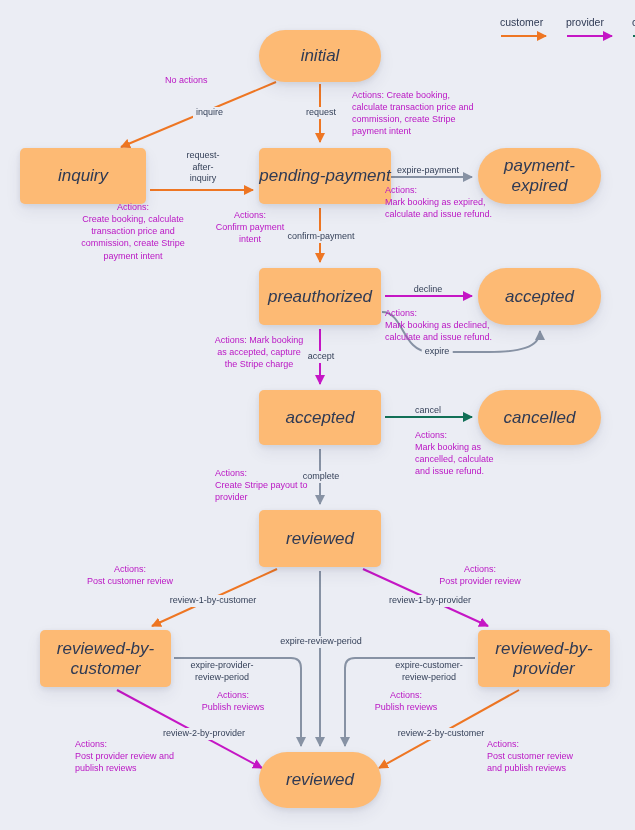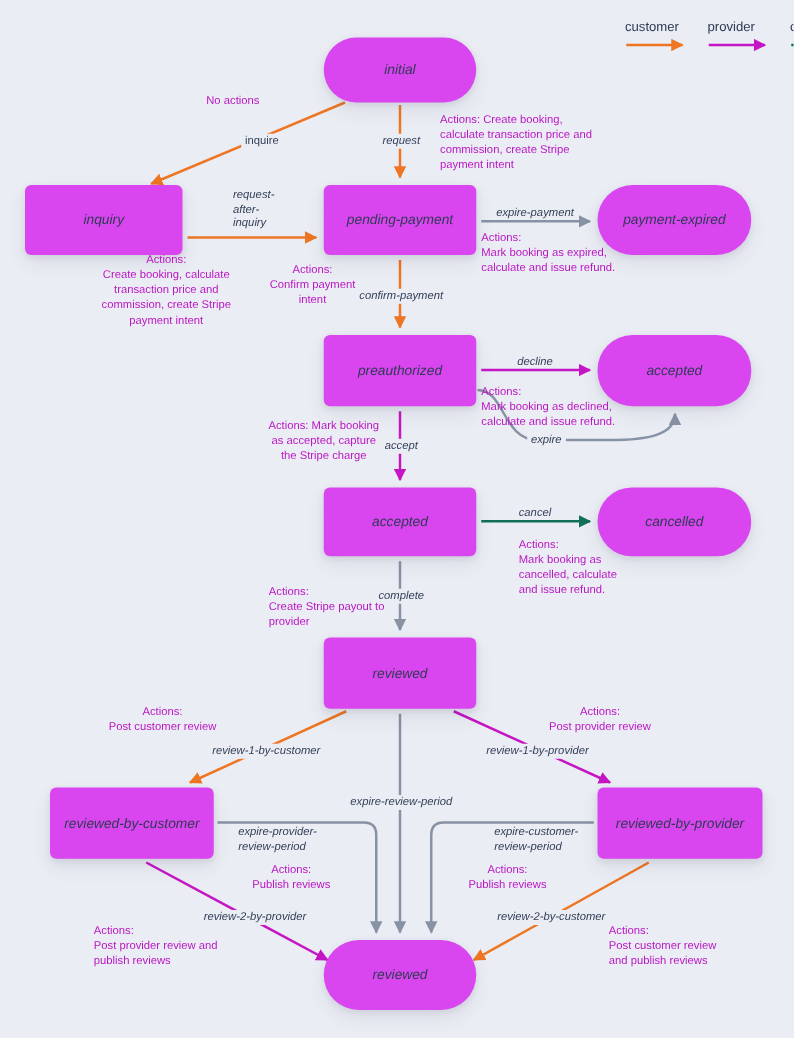--- a/index.html
+++ b/index.html
@@ -3,32 +3,32 @@
 <meta charset="utf-8">
 <style>
   * { margin:0; padding:0; box-sizing:border-box; }
   html,body { background:#ebedf4; }
   .canvas {
     position:relative; width:635px; height:830px; background:#ebedf4;
     font-family:"Liberation Sans", sans-serif; overflow:hidden;
   }
   .edges { position:absolute; left:0; top:0; }
   .state {
-    position:absolute; background:#d946ef; border-radius:5px;
+    position:absolute; background:#fdba74; border-radius:5px;
     display:flex; align-items:center; justify-content:center;
-    font-style:italic; font-size:11px; color:#2f3a54;
+    font-style:italic; font-size:17px; color:#2f3a54;
     box-shadow:0 2px 5px rgba(45,55,90,.10), 0 7px 16px rgba(45,55,90,.08);
     text-align:center;
   }
   .pill { border-radius:28px; }
   .tlabel {
     position:absolute; font-size:9px; color:#333f57; line-height:1.3;
     white-space:pre-line;
   }
-  .tlabel.center { transform:translateX(-50%); text-align:left;font-style:italic; }
+  .tlabel.center { transform:translateX(-50%); text-align:center; }
   .tlabel.bg { background:#ebedf4; padding:0 3px; }
   .action {
     position:absolute; font-size:9px; color:#ba16c4; line-height:1.35;
     white-space:pre-line;
   }
   .action.center { transform:translateX(-50%); text-align:center; }
   .legend { position:absolute; left:500px; top:16px; display:flex; gap:8px;align-items:flex-end; }
   .legend-label { font-size:10.5px; color:#2f3a54; margin-bottom:3px; }
   .legend-arrow { display:block; }
 </style>
@@ -66,21 +66,21 @@
     <path d="M363,569 L488,626" stroke="#c516c5" stroke-width="2" fill="none" marker-end="url(#ah-provider)"></path>
     <path d="M320,571 L320,746" stroke="#8792a4" stroke-width="2" fill="none" marker-end="url(#ah-system)"></path>
     <path d="M174,658 L291,658 Q301,658 301,668 L301,746" stroke="#8792a4" stroke-width="2" fill="none" marker-end="url(#ah-system)"></path>
     <path d="M475,658 L355,658 Q345,658 345,668 L345,746" stroke="#8792a4" stroke-width="2" fill="none" marker-end="url(#ah-system)"></path>
     <path d="M117,690 L262,768" stroke="#c516c5" stroke-width="2" fill="none" marker-end="url(#ah-provider)"></path>
     <path d="M519,690 L379,768" stroke="#ee7623" stroke-width="2" fill="none" marker-end="url(#ah-customer)"></path>
   </svg>
 
   <div class="state pill" style="left:259px;top:30px;width:122px;height:52px;border-radius:26px">initial</div>
   <div class="state" style="left:20px;top:148px;width:126px;height:56px">inquiry</div>
-  <div class="state" style="left:259px;top:148px;width:122px;height:56px">pending-payment</div>
+  <div class="state" style="left:259px;top:148px;width:132px;height:56px">pending-payment</div>
   <div class="state pill" style="left:478px;top:148px;width:123px;height:56px">payment-expired</div>
   <div class="state" style="left:259px;top:268px;width:122px;height:57px">preauthorized</div>
   <div class="state pill" style="left:478px;top:268px;width:123px;height:57px">accepted</div>
   <div class="state pill" style="left:478px;top:390px;width:123px;height:55px">cancelled</div>
   <div class="state" style="left:259px;top:390px;width:122px;height:55px">accepted</div>
   <div class="state" style="left:259px;top:510px;width:122px;height:57px">reviewed</div>
   <div class="state" style="left:40px;top:630px;width:131px;height:57px">reviewed-by-customer</div>
   <div class="state pill" style="left:259px;top:752px;width:122px;height:56px">reviewed</div>
   <div class="state" style="left:478px;top:630px;width:132px;height:57px">reviewed-by-provider</div>
 

